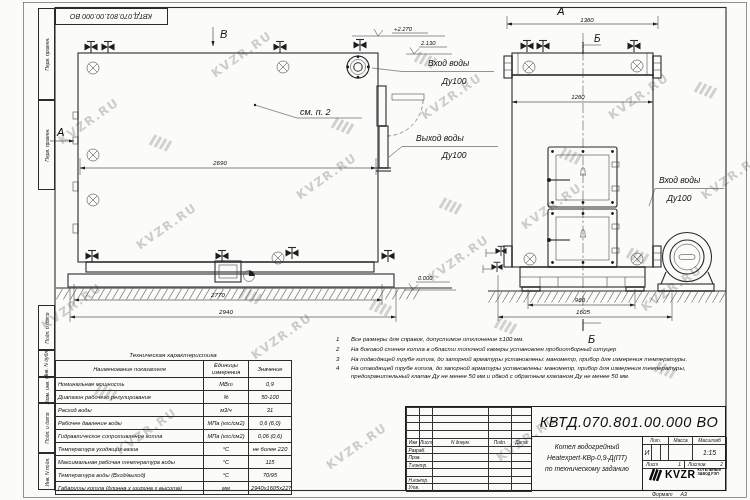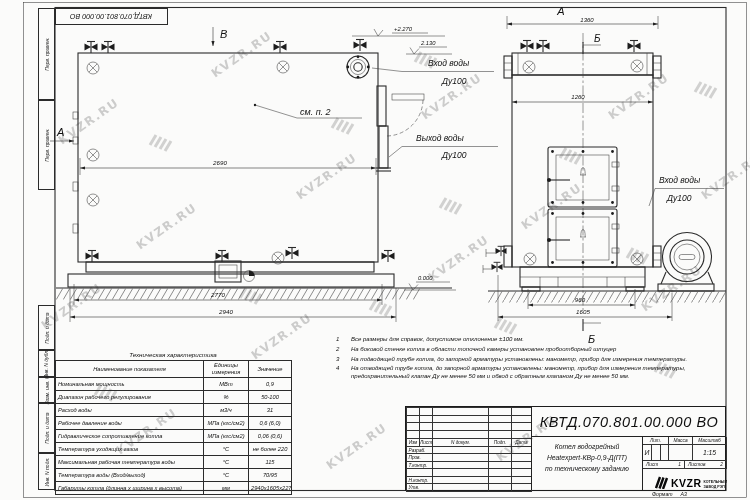--- a/index.html
+++ b/index.html
@@ -51,21 +51,21 @@
   .docnum { position:absolute; left:125px; top:0; width:195px; height:30px; border-left:1px solid #222; border-bottom:1px solid #222;
             box-sizing:border-box; display:flex; align-items:center; justify-content:center;
             font:italic 14.5px "Liberation Sans", sans-serif; letter-spacing:0.6px; color:#0f0f0f; white-space:nowrap; }
   .desc { position:absolute; left:125px; top:30px; width:111px; height:53px; border-left:1px solid #222; box-sizing:border-box;
           text-align:center; font:italic 6.8px "Liberation Sans", sans-serif; color:#111; padding-top:5px; line-height:1.6; }
   .info { position:absolute; left:236px; top:30px; width:84px; height:53px; border-left:1px solid #222; box-sizing:border-box; }
   .ic { position:absolute; border-right:0.8px solid #333; border-bottom:0.8px solid #333; box-sizing:border-box;
         display:flex; align-items:center; justify-content:center; font:italic 4.8px "Liberation Sans", sans-serif; color:#111; }
   .ic.big { font:italic 6.8px "Liberation Sans", sans-serif; }
   .ic.lr { justify-content:space-between; padding:0 3px; }
-  .logo { position:absolute; left:6px; top:31px; width:84px; height:21px; display:flex; align-items:flex-end; justify-content:center; gap:2px; }
+  .logo { position:absolute; left:0; top:31px; width:84px; height:21px; display:flex; align-items:flex-start; justify-content:center; gap:2px; }
   .logotext { font:bold 10.5px "Liberation Sans", sans-serif; color:#000; letter-spacing:0.5px; }
   .comp { display:flex; flex-direction:column; font:bold 3.6px "Liberation Sans", sans-serif; color:#111; line-height:1.2; }
   .format { left:652px; top:491px; font:italic 5.2px "Liberation Sans", sans-serif; color:#111; }
   .format span { margin-right:8px; }
 </style>
 </head>
 <body>
 
 <svg class="canvas" width="750" height="500" viewBox="0 0 750 500">
   <defs>

